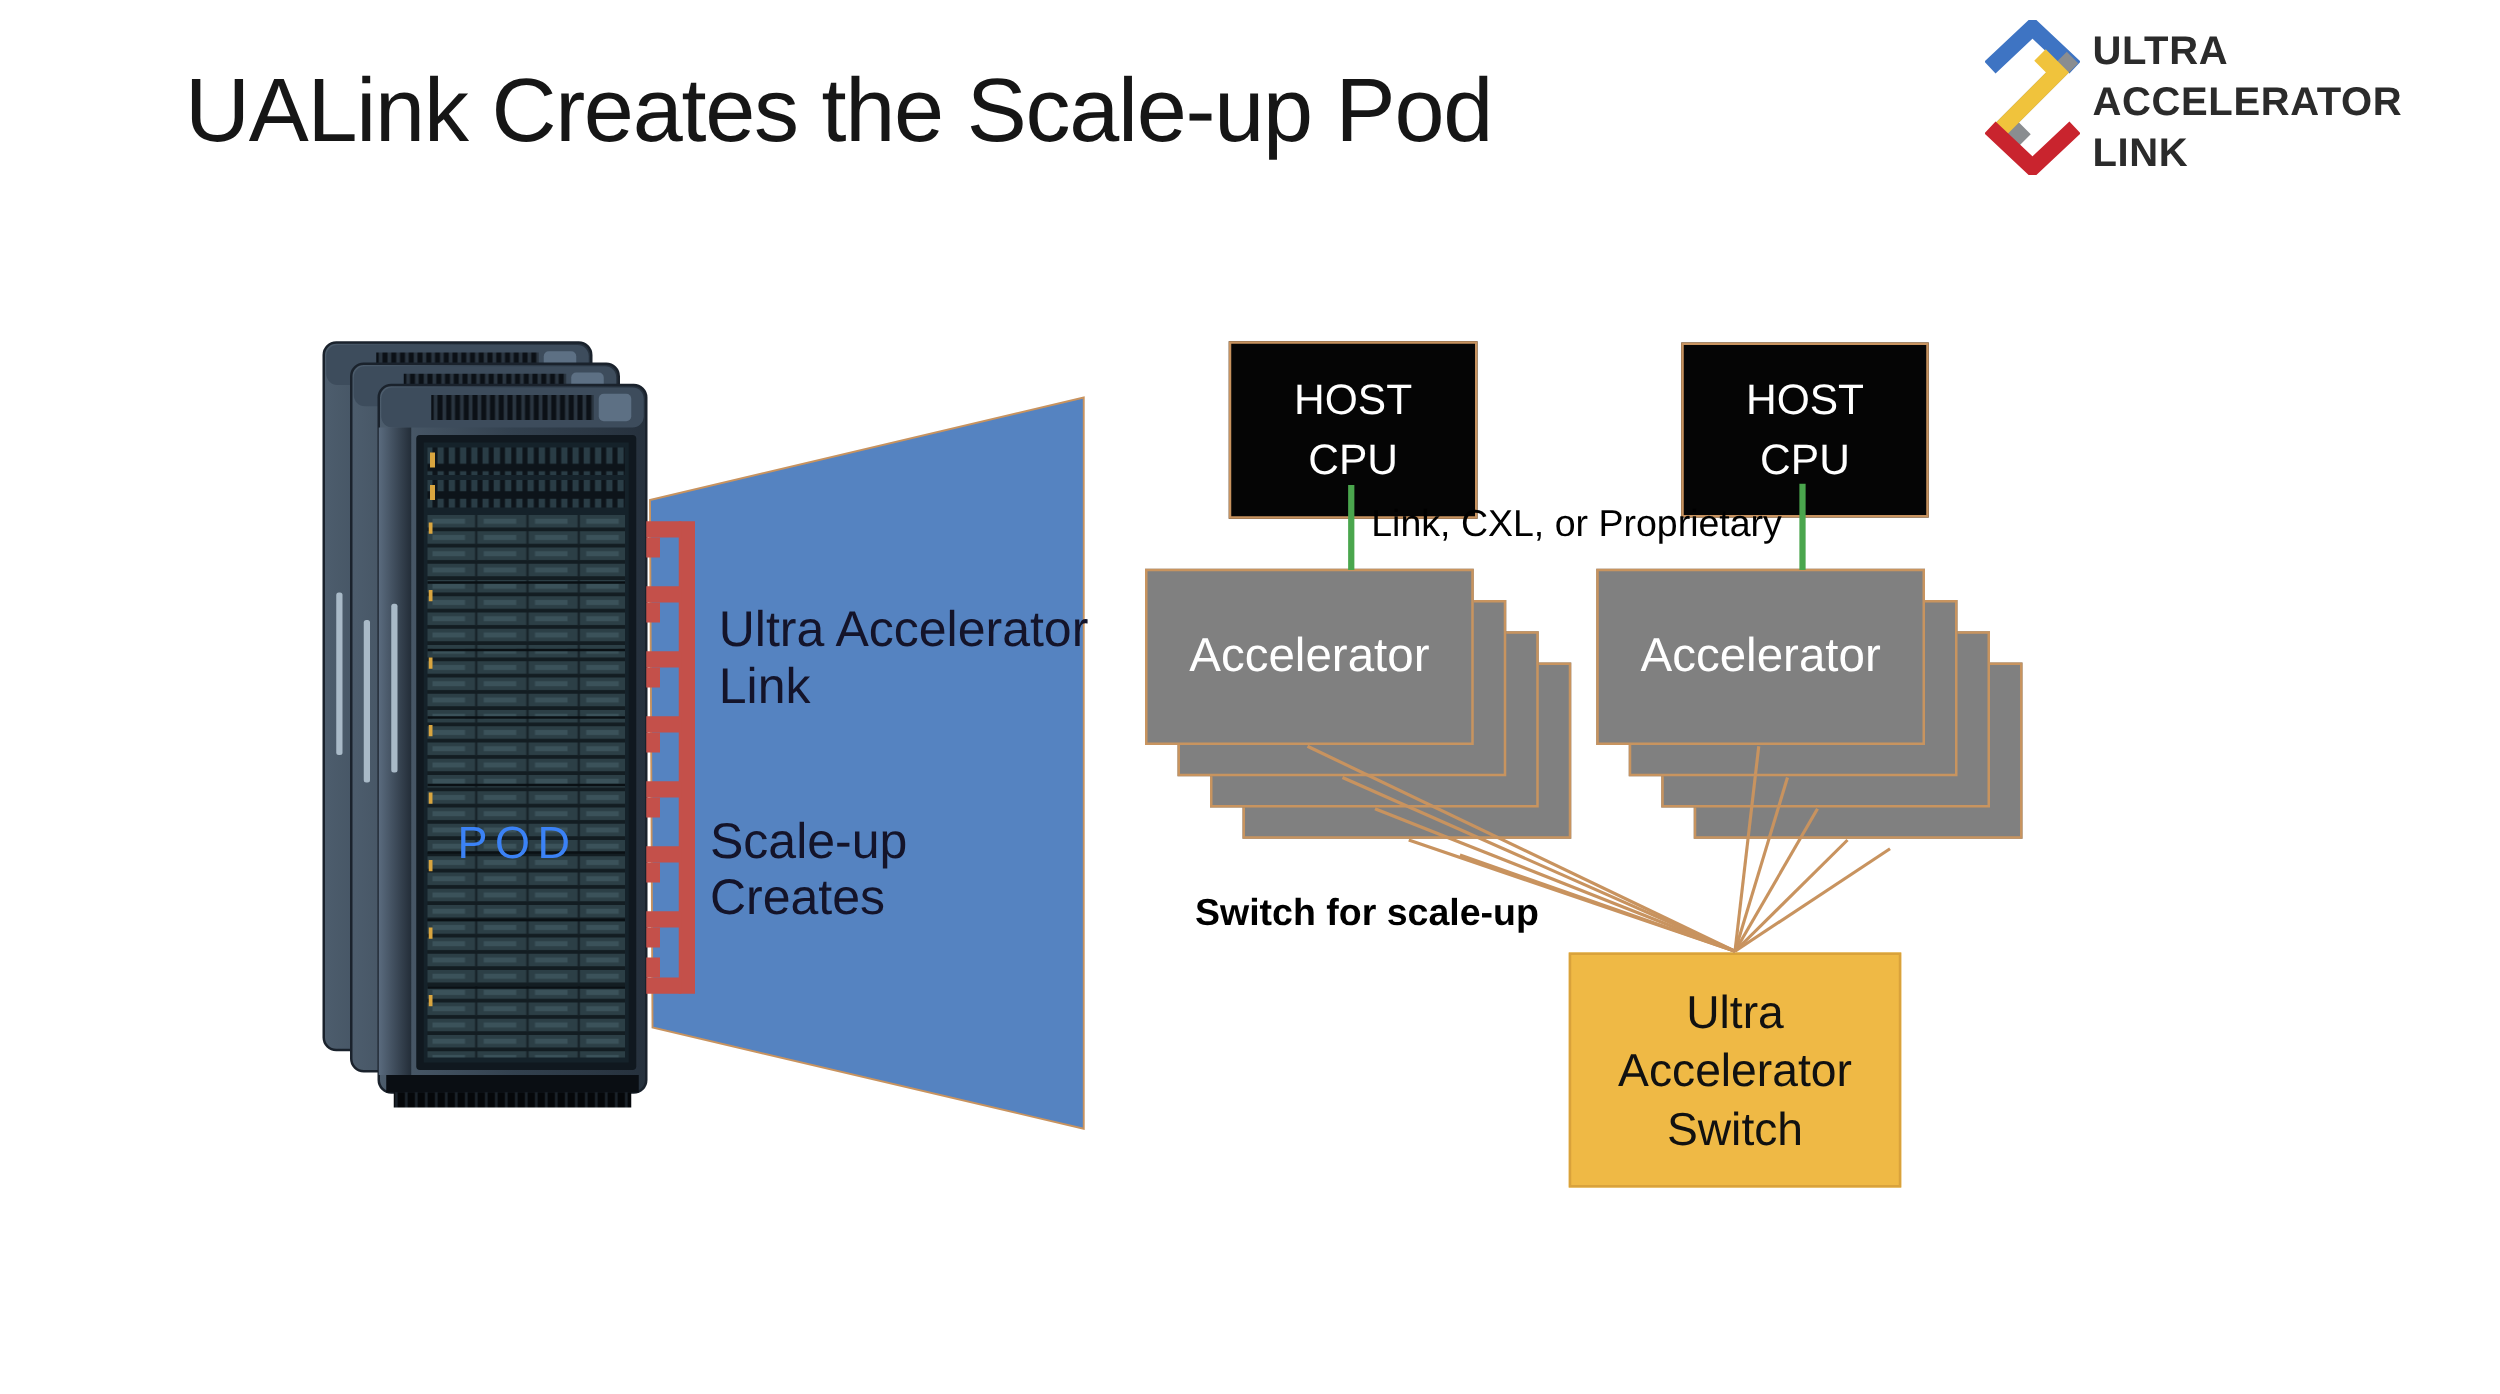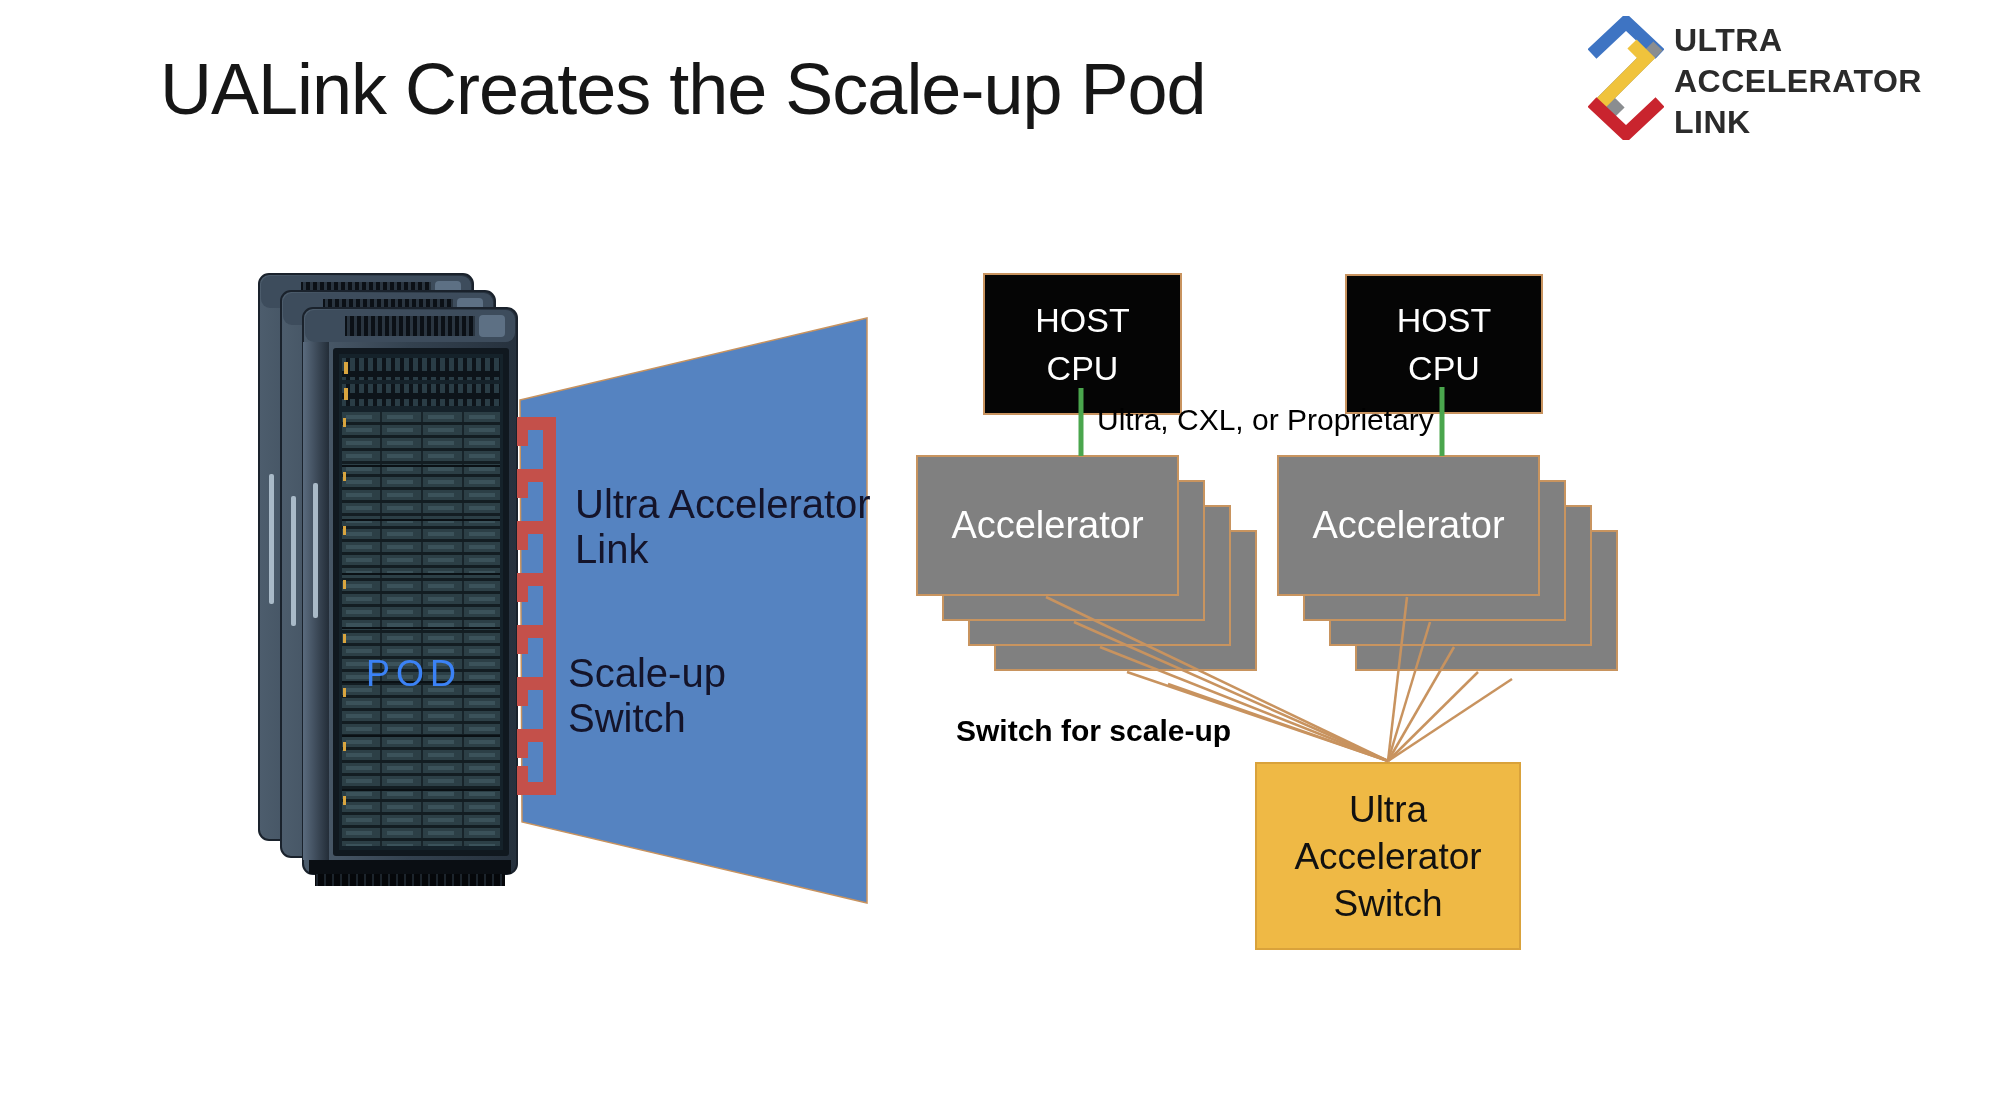--- a/index.html
+++ b/index.html
@@ -3,21 +3,21 @@
 <meta charset="utf-8">
 <style>
   html,body{margin:0;padding:0;background:#ffffff;}
   #stage{position:relative;width:2000px;height:1115px;background:#ffffff;overflow:hidden;
          font-family:"Liberation Sans","DejaVu Sans",sans-serif;}
   .abs{position:absolute;}
   svg{display:block;}
   #bg{position:absolute;left:0;top:0;z-index:1;}
   #fg{position:absolute;left:0;top:0;z-index:6;pointer-events:none;}
 
-  .slide-title{left:148px;top:48px;font-size:72px;font-weight:400;letter-spacing:-1px;color:#161616;z-index:3;margin-left:12px;}
+  .slide-title{left:148px;top:48px;font-size:72px;font-weight:400;letter-spacing:-1px;color:#161616;z-index:3;}
 
   
   .logo{left:1588px;top:16px;z-index:3;display:flex;align-items:flex-start;}
   .logo-text{margin-left:10px;margin-top:4px;font-weight:bold;font-size:32px;line-height:41px;
              color:#2b2b2b;letter-spacing:0.5px;white-space:pre-line;}
 
   
   .callout-label{color:#14142a;font-size:40px;line-height:45px;white-space:pre-line;z-index:3;}
   .pod-label{left:366px;top:653px;color:#3b82f6;font-size:36px;letter-spacing:6px;z-index:3;}
 
@@ -190,29 +190,29 @@
       <polyline points="4,86 38,118 72,86" fill="none" stroke="#c9242e" stroke-width="13" stroke-linejoin="miter"></polyline>
     </svg>
     <div class="logo-text">ULTRA
 ACCELERATOR
 LINK</div>
   </div>
 
   <div class="abs callout-label" style="left:575px;top:482px;">Ultra Accelerator
 Link</div>
   <div class="abs callout-label" style="left:568px;top:651px;">Scale-up
-Switch</div>
+Creates</div>
   <div class="abs pod-label">POD</div>
 
   <div class="abs cpu-box" style="left:983px;top:245px;">HOST
 CPU</div>
   <div class="abs cpu-box" style="left:1345px;top:246px;width:198px;height:140px;">HOST
 CPU</div>
 
-  <div class="abs pcie-label">Ultra, CXL, or Proprietary</div>
+  <div class="abs pcie-label">Link, CXL, or Proprietary</div>
 
   <div class="abs stack" style="left:916px;top:455px;width:341px;height:216px;">
     <div class="acc-box" style="left:78px;top:75px;"></div>
     <div class="acc-box" style="left:52px;top:50px;"></div>
     <div class="acc-box" style="left:26px;top:25px;"></div>
     <div class="acc-box acc-front" style="left:0;top:0;">Accelerator</div>
   </div>
 
   <div class="abs stack" style="left:1277px;top:455px;width:341px;height:216px;">
     <div class="acc-box" style="left:78px;top:75px;"></div>

